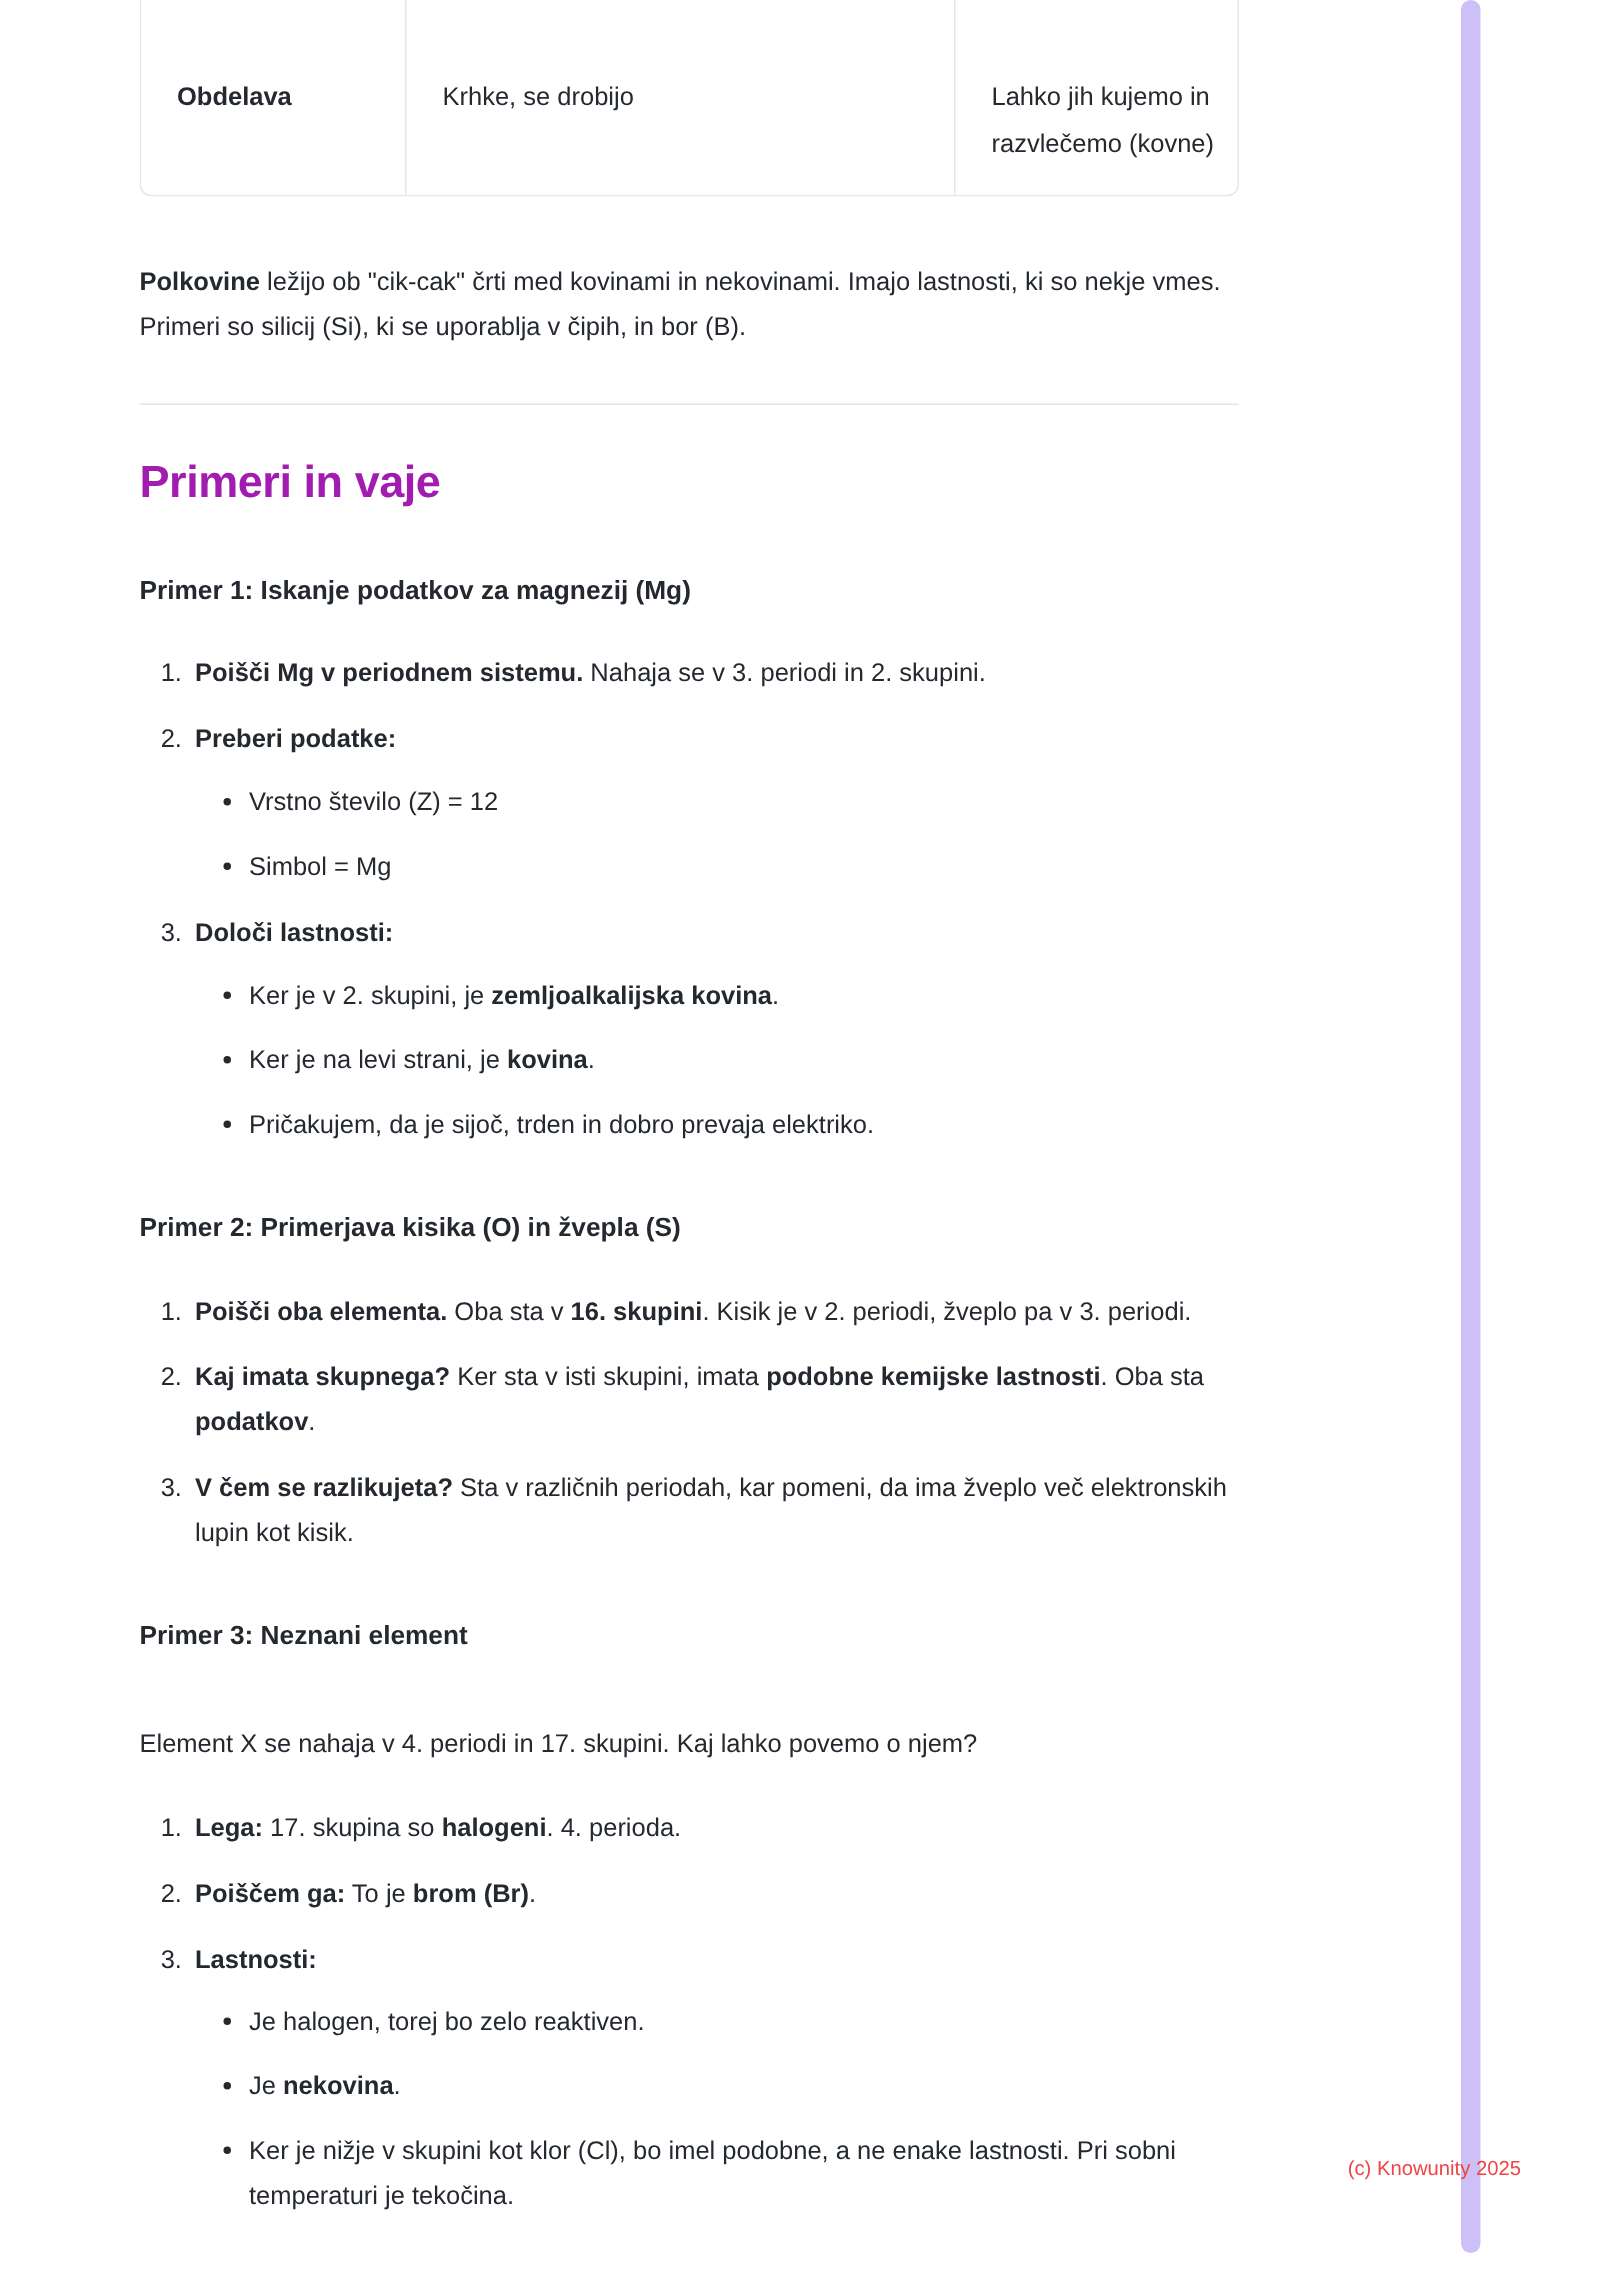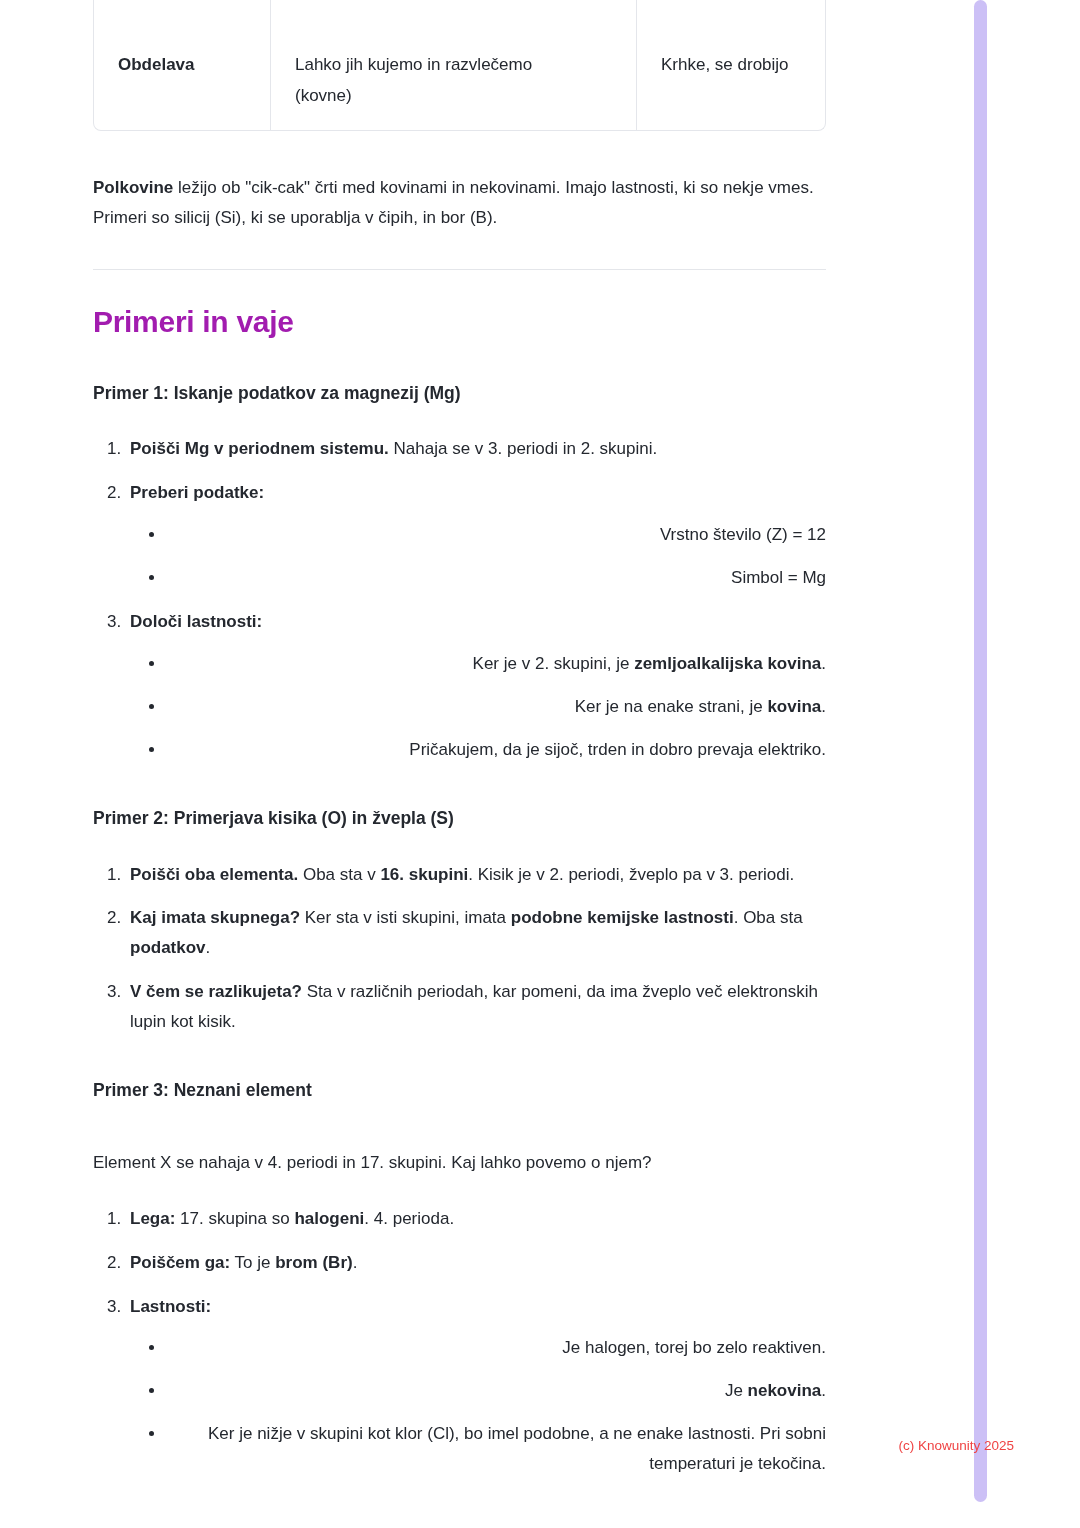--- a/index.html
+++ b/index.html
@@ -63,21 +63,21 @@
     padding-left: 33px;
     list-style: decimal;
   }
   .num-list > li { margin-bottom: 14px; padding-left: 4px; }
 
   .bullet-list {
     margin-top: 12px;
     padding-left: 36px;
     list-style: disc;
   }
-  .bullet-list > li { margin-bottom: 13px; text-align: right; }
+  .bullet-list > li { margin-bottom: 13px; }
 
   strong { font-weight: 700; }
 
   .accent-bar {
     position: absolute;
     top: 0;
     right: 93px;
     width: 13px;
     height: 1502px;
     background: #ccc0f6;
@@ -96,22 +96,22 @@
 </style>
 </head>
 <body>
 
 <div class="accent-bar"></div>
 
 <div class="content">
 
   <div class="table-fragment">
     <div class="cell label">Obdelava</div>
+    <div class="cell">Krhke, se drobijo</div>
     <div class="cell">Lahko jih kujemo in razvlečemo (kovne)</div>
-    <div class="cell">Krhke, se drobijo</div>
   </div>
 
   <p class="para"><strong>Polkovine</strong><span> ležijo ob "cik-cak" črti med kovinami in nekovinami. Imajo lastnosti, ki so nekje vmes. Primeri so silicij (Si), ki se uporablja v čipih, in bor (B).</span></p>
 
   <hr class="divider">
 
   <h1 class="section-title">Primeri in vaje</h1>
 
   <h2 class="sub-heading">Primer 1: Iskanje podatkov za magnezij (Mg)</h2>
   <ol class="num-list">
@@ -122,21 +122,21 @@
       <span><strong>Preberi podatke:</strong></span>
       <ul class="bullet-list">
         <li><span><span>Vrstno število (Z) = 12</span></span></li>
         <li><span><span>Simbol = Mg</span></span></li>
       </ul>
     </li>
     <li>
       <span><strong>Določi lastnosti:</strong></span>
       <ul class="bullet-list">
         <li><span><span>Ker je v 2. skupini, je </span><strong>zemljoalkalijska kovina</strong><span>.</span></span></li>
-        <li><span><span>Ker je na enake strani, je </span><strong>kovina</strong><span>.</span></span></li>
+        <li><span><span>Ker je na levi strani, je </span><strong>kovina</strong><span>.</span></span></li>
         <li><span><span>Pričakujem, da je sijoč, trden in dobro prevaja elektriko.</span></span></li>
       </ul>
     </li>
   </ol>
 
   <h2 class="sub-heading">Primer 2: Primerjava kisika (O) in žvepla (S)</h2>
   <ol class="num-list">
     <li>
       <span><strong>Poišči oba elementa.</strong><span> Oba sta v </span><strong>16. skupini</strong><span>. Kisik je v 2. periodi, žveplo pa v 3. periodi.</span></span>
     </li>

